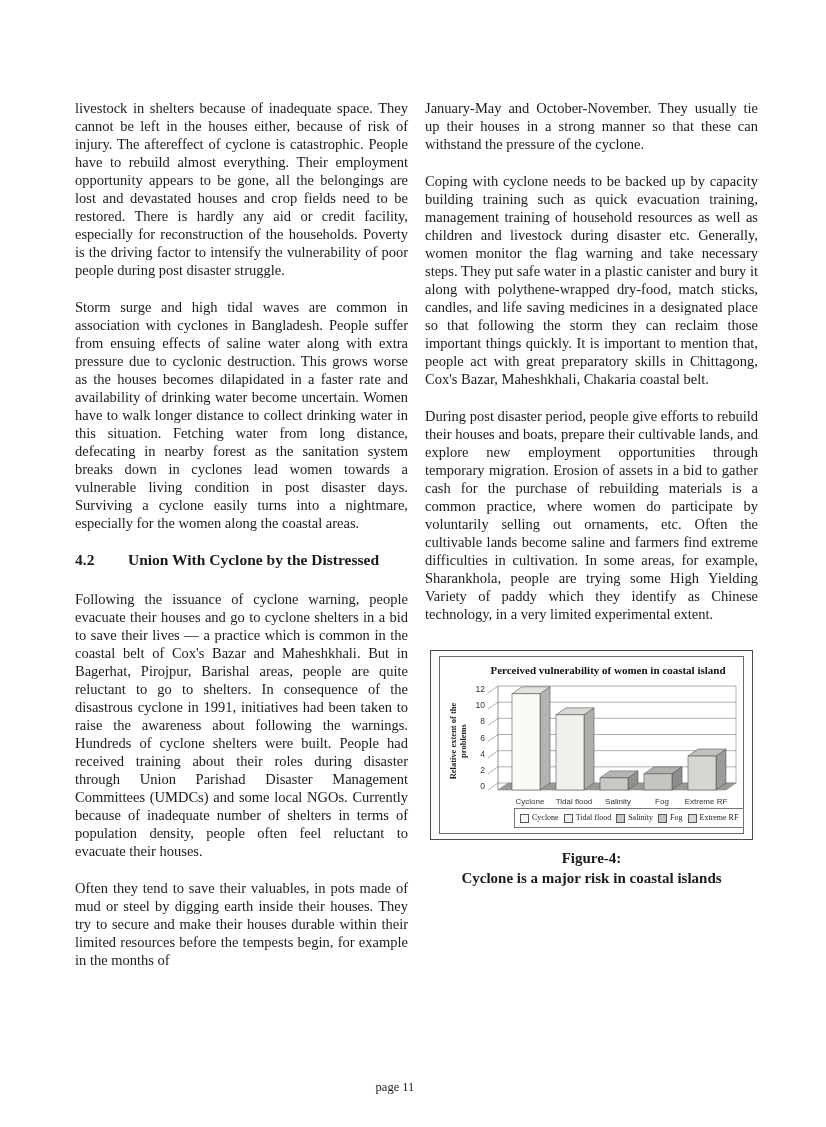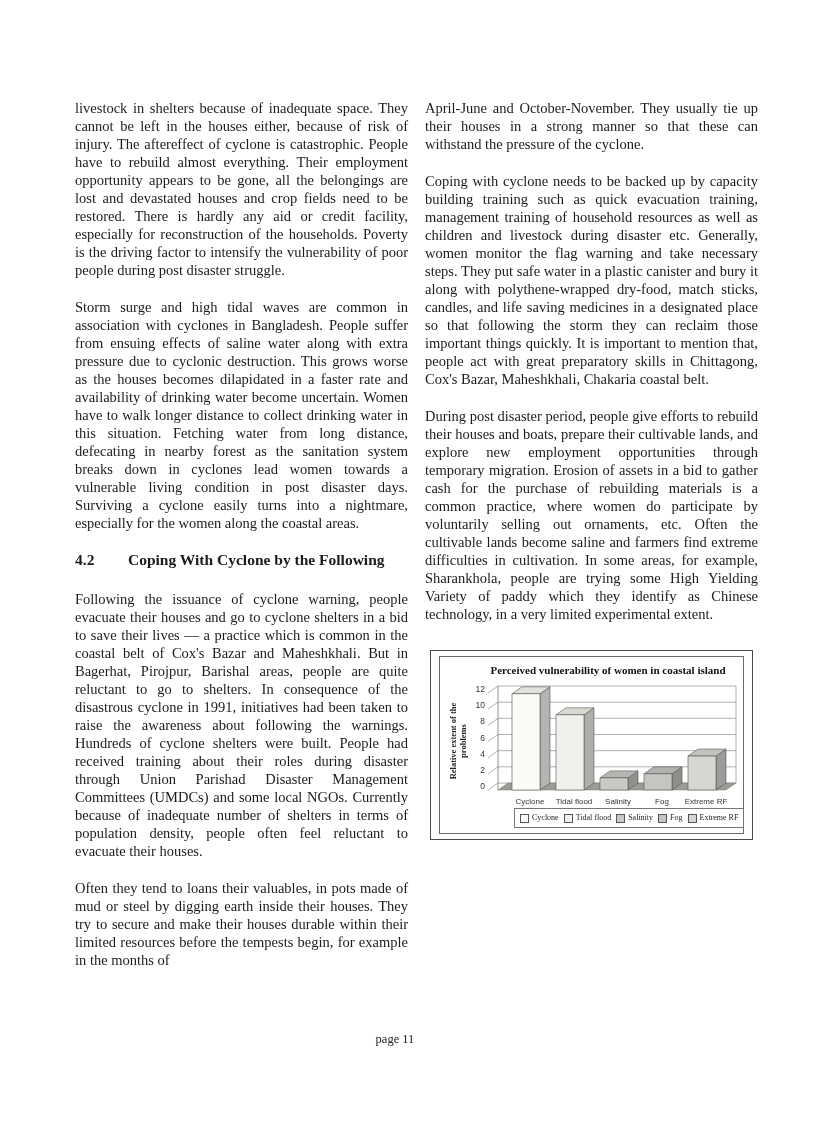--- a/index.html
+++ b/index.html
@@ -21,38 +21,38 @@
   .chart-frame svg{position:absolute;left:0;top:0;}
   .chart-legend{
     position:absolute;left:74px;top:151px;height:18px;
     display:inline-flex;align-items:center;gap:5px;
     border:1px solid #777;background:#fff;padding:0 5px;
     font-family:"Liberation Serif", serif;font-size:8px;color:#222;white-space:nowrap;
   }
   .legend-item{display:inline-flex;align-items:center;gap:3px;}
   .legend-item .swatch{width:7px;height:7px;border:1px solid #555;display:inline-block;}
   .caption{margin-top:8px;text-align:center;font-weight:bold;font-size:15px;line-height:20px;}
-  .footer{position:absolute;left:0;top:1032px;width:790px;text-align:center;
+  .footer{position:absolute;left:0;top:1080px;width:790px;text-align:center;
     font-size:12.5px;color:#222;}
 </style>
 </head>
 <body>
 
 <div class="page">
 
   <div class="col left">
     <p>livestock in shelters because of inadequate space. They cannot be left in the houses either, because of risk of injury. The aftereffect of cyclone is catastrophic. People have to rebuild almost everything. Their employment opportunity appears to be gone, all the belongings are lost and devastated houses and crop fields need to be restored. There is hardly any aid or credit facility, especially for reconstruction of the households. Poverty is the driving factor to intensify the vulnerability of poor people during post disaster struggle.</p>
     <p>Storm surge and high tidal waves are common in association with cyclones in Bangladesh. People suffer from ensuing effects of saline water along with extra pressure due to cyclonic destruction. This grows worse as the houses becomes dilapidated in a faster rate and availability of drinking water become uncertain. Women have to walk longer distance to collect drinking water in this situation. Fetching water from long distance, defecating in nearby forest as the sanitation system breaks down in cyclones lead women towards a vulnerable living condition in post disaster days. Surviving a cyclone easily turns into a nightmare, especially for the women along the coastal areas.</p>
-    <h2 class="section"><span class="sec-num">4.2</span><span>Coping With Cyclone by the Following</span></h2>
+    <h2 class="section"><span class="sec-num">4.2</span><span>Union With Cyclone by the Distressed</span></h2>
     <p>Following the issuance of cyclone warning, people evacuate their houses and go to cyclone shelters in a bid to save their lives — a practice which is common in the coastal belt of Cox's Bazar and Maheshkhali. But in Bagerhat, Pirojpur, Barishal areas, people are quite reluctant to go to shelters. In consequence of the disastrous cyclone in 1991, initiatives had been taken to raise the awareness about following the warnings. Hundreds of cyclone shelters were built. People had received training about their roles during disaster through Union Parishad Disaster Management Committees (UMDCs) and some local NGOs. Currently because of inadequate number of shelters in terms of population density, people often feel reluctant to evacuate their houses.</p>
-    <p>Often they tend to loans their valuables, in pots made of mud or steel by digging earth inside their houses. They try to secure and make their houses durable within their limited resources before the tempests begin, for example in the months of</p>
+    <p>Often they tend to save their valuables, in pots made of mud or steel by digging earth inside their houses. They try to secure and make their houses durable within their limited resources before the tempests begin, for example in the months of</p>
   </div>
 
   <div class="col right">
-    <p>April-June and October-November. They usually tie up their houses in a strong manner so that these can withstand the pressure of the cyclone.</p>
+    <p>January-May and October-November. They usually tie up their houses in a strong manner so that these can withstand the pressure of the cyclone.</p>
     <p>Coping with cyclone needs to be backed up by capacity building training such as quick evacuation training, management training of household resources as well as children and livestock during disaster etc. Generally, women monitor the flag warning and take necessary steps. They put safe water in a plastic canister and bury it along with polythene-wrapped dry-food, match sticks, candles, and life saving medicines in a designated place so that following the storm they can reclaim those important things quickly. It is important to mention that, people act with great preparatory skills in Chittagong, Cox's Bazar, Maheshkhali, Chakaria coastal belt.</p>
     <p>During post disaster period, people give efforts to rebuild their houses and boats, prepare their cultivable lands, and explore new employment opportunities through temporary migration. Erosion of assets in a bid to gather cash for the purchase of rebuilding materials is a common practice, where women do participate by voluntarily selling out ornaments, etc. Often the cultivable lands become saline and farmers find extreme difficulties in cultivation. In some areas, for example, Sharankhola, people are trying some High Yielding Variety of paddy which they identify as Chinese technology, in a very limited experimental extent.</p>
 
     <div class="figure-wrap">
       <div class="figure-box">
         <div class="chart-frame">
           <svg id="chart-svg" width="303" height="176" viewBox="0 0 303 176">
               <g>
                 <line x1="58" y1="126" x2="296" y2="126" stroke="#9c9c9c" stroke-width="0.8"></line>
                 <line x1="48" y1="133" x2="58" y2="126" stroke="#9c9c9c" stroke-width="0.8"></line>
@@ -121,20 +121,24 @@
                 <span class="swatch" style="background: rgb(197, 197, 193);"></span>
                 <span>Fog</span>
               </span>
               <span class="legend-item">
                 <span class="swatch" style="background: rgb(215, 215, 210);"></span>
                 <span>Extreme RF</span>
               </span>
             </div>
         </div>
       </div>
+      <div class="caption">
+        <div>Figure-4:</div>
+        <div>Cyclone is a major risk in coastal islands</div>
+      </div>
     </div>
   </div>
 
   <div class="footer">
     <span>page 11</span>
   </div>
 
 </div>
 
 </body></html>

